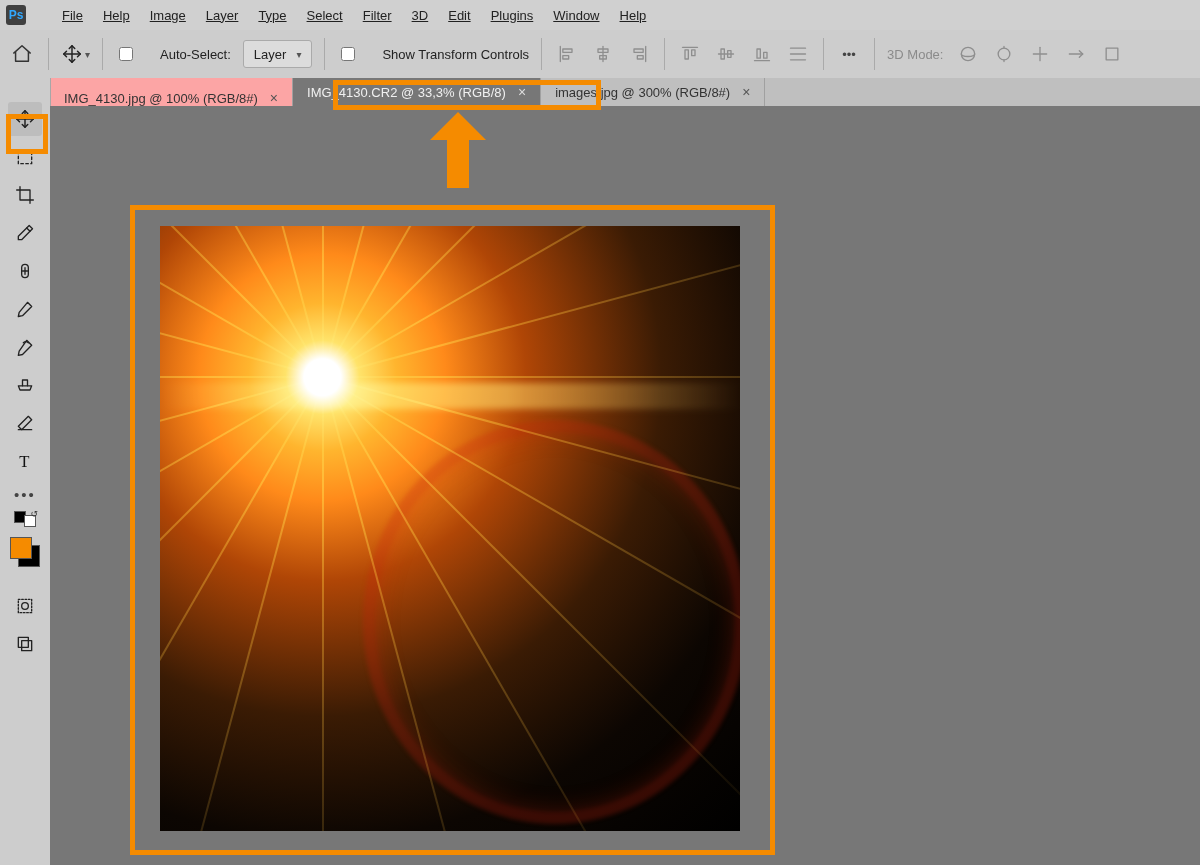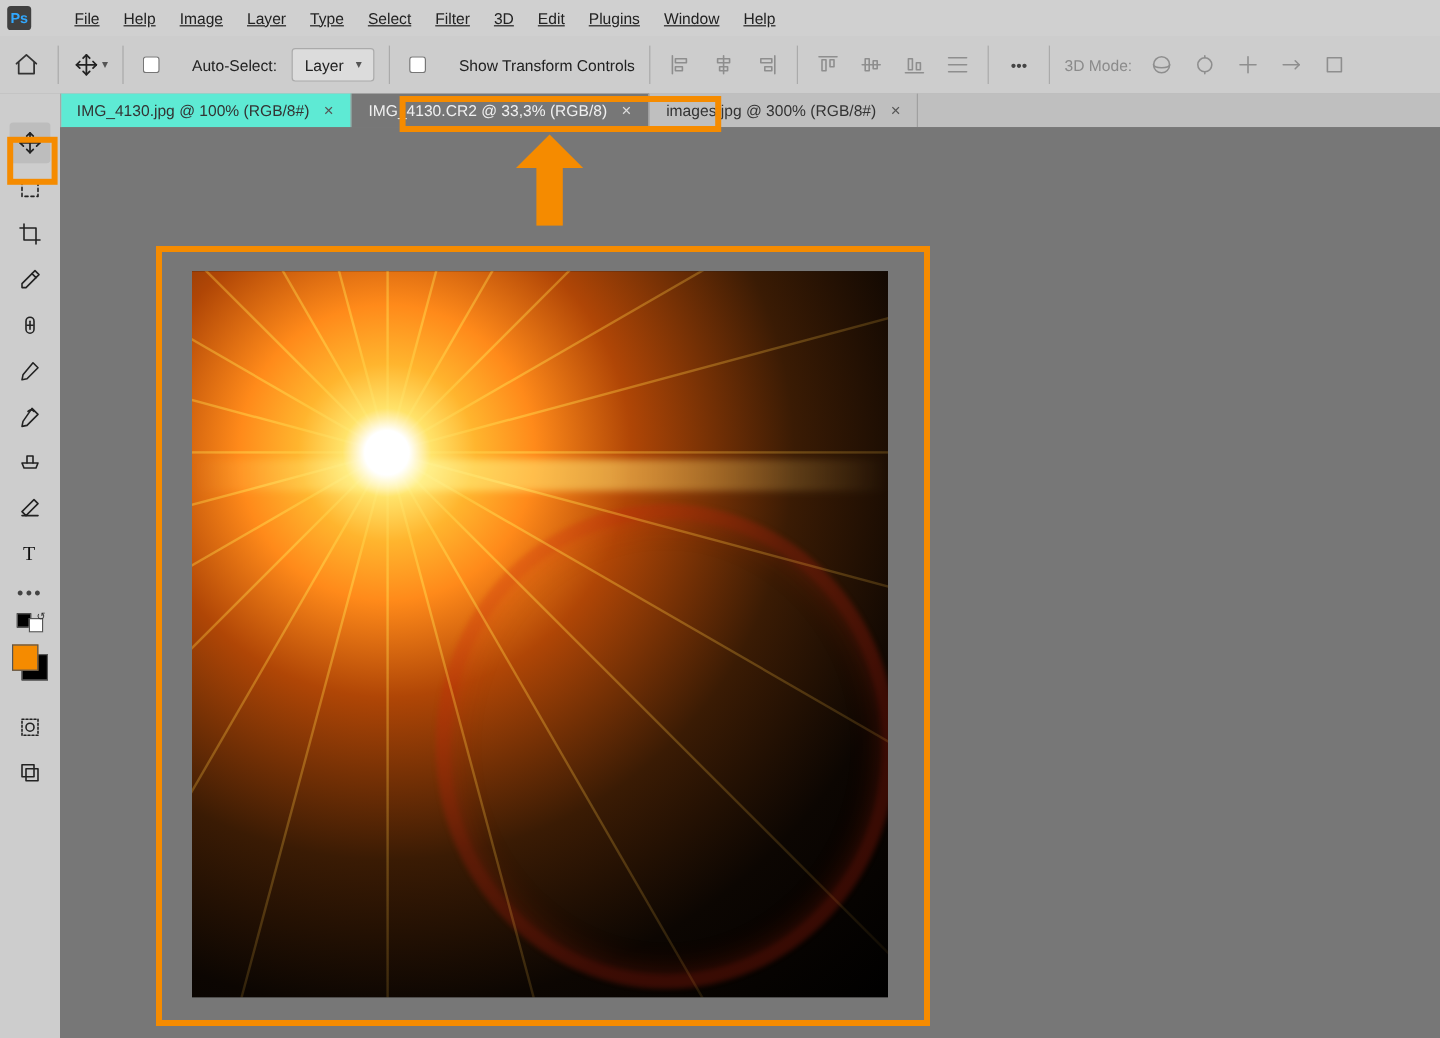--- a/index.html
+++ b/index.html
@@ -32,21 +32,21 @@
     justify-content:center;color:#444;cursor:pointer;}
   .isbtn.dis{opacity:.45;cursor:default;}
   .mode3d{color:#8b8b8b;}
   
   .tabstrip{position:absolute;left:50px;top:78px;right:0;height:28px;
     background:#bfbfbf;display:flex;align-items:stretch;}
   .tab{padding:0 14px;display:flex;align-items:center;gap:8px;
     border-right:1px solid #a0a0a0;color:#333;cursor:pointer;font-size:13px;
     position:relative;}
   .tab .xclose{font-size:14px;color:#555;margin-left:4px;}
-  .tab.active{background:#5eead4;}
+  .tab.active{background:#fca5a5;align-items:flex-end;}
   .tab.cur{background:#777;color:#f0f0f0;}
   .tab.cur .xclose{color:#ddd;}
   
   .toolcol{position:absolute;left:0;top:78px;width:50px;bottom:0;
     background:#cdcdcd;border-right:1px solid #a7a7a7;display:flex;
     flex-direction:column;align-items:center;padding-top:6px;gap:4px;}
   .toolbtn{width:34px;height:34px;display:flex;align-items:center;
     justify-content:center;color:#222;cursor:pointer;border-radius:3px;
     position:relative;}
   .toolbtn.sel{background:#bdbdbd;}

